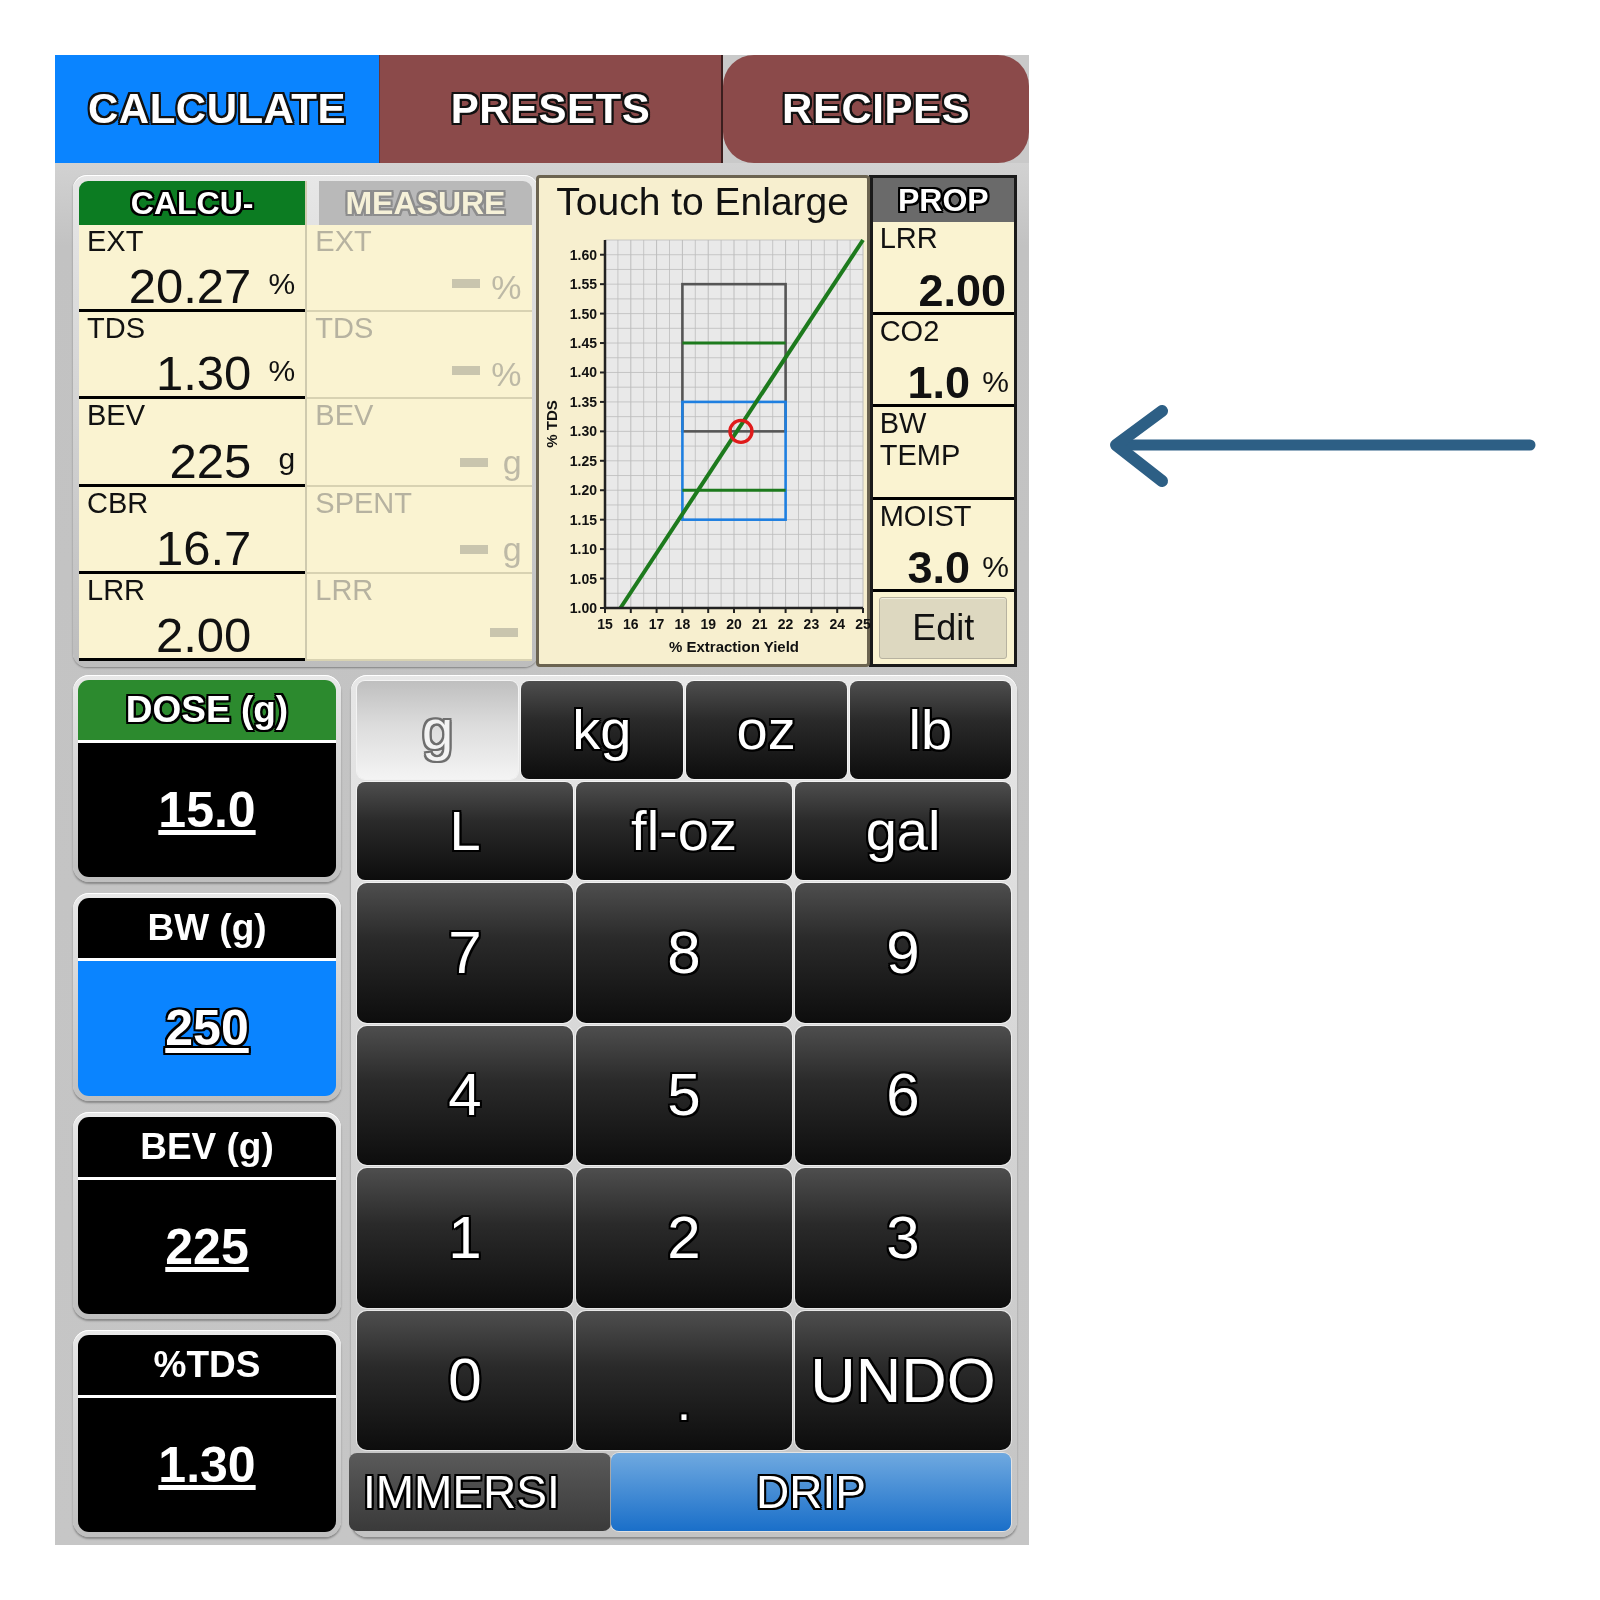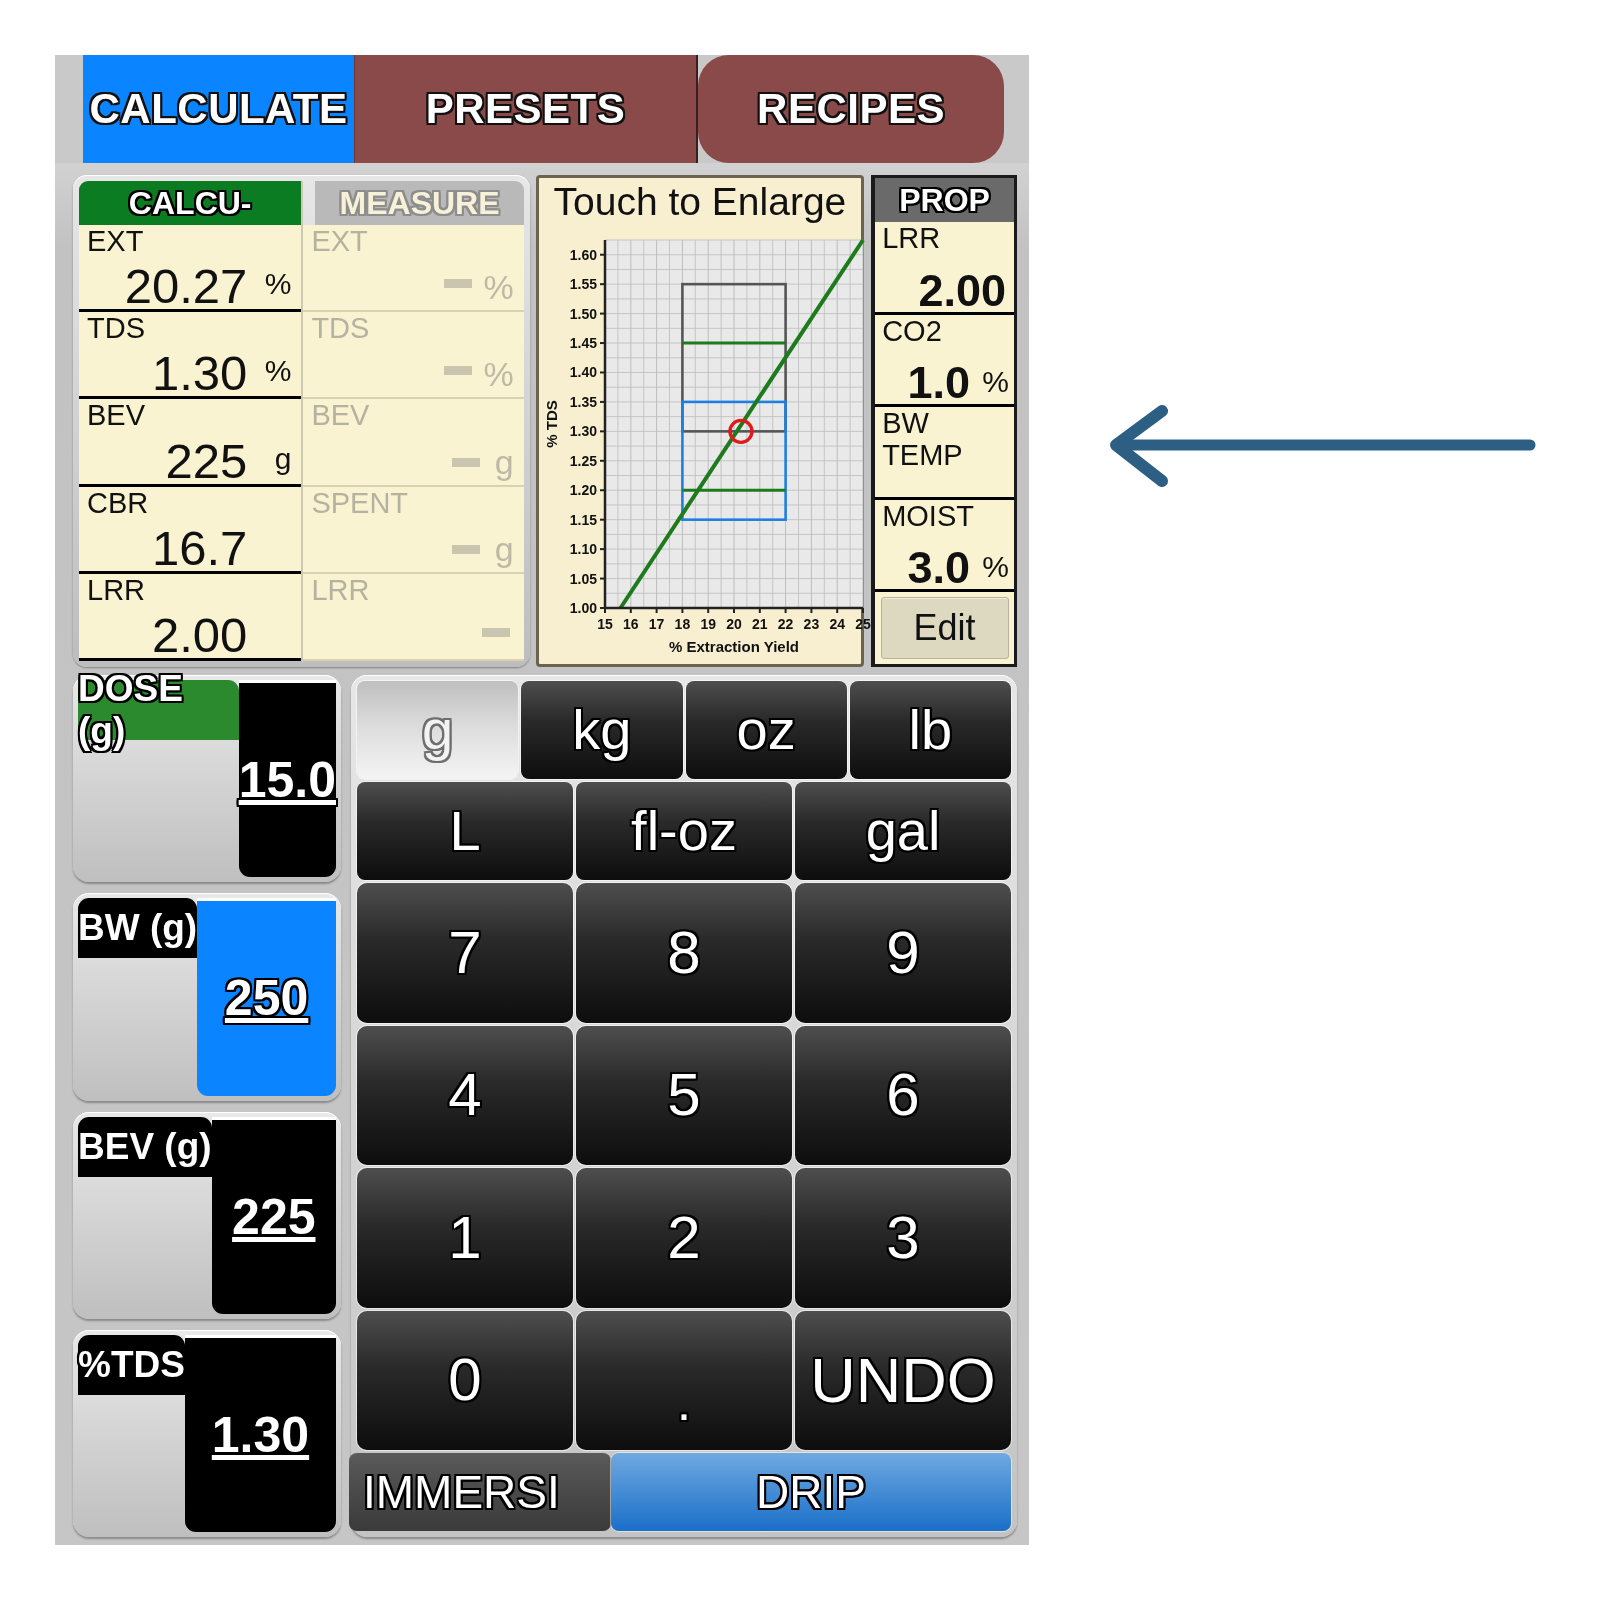--- a/index.html
+++ b/index.html
@@ -19,34 +19,34 @@
   .tabbar{display:flex;height:108px;width:100%;}
   .tab{
     display:flex;align-items:center;justify-content:center;
     color:#ffffff;font-weight:bold;font-size:42px;
     letter-spacing:0.5px;
     text-shadow:-2px -2px 0 #111,2px -2px 0 #111,-2px 2px 0 #111,2px 2px 0 #111,
                 0 -2px 0 #111,0 2px 0 #111,-2px 0 0 #111,2px 0 0 #111;
     background:#8b4a4a;border-right:2px solid #3b1e1e;box-sizing:border-box;
   }
   .tab.active{background:#0a84ff;border-right:1px solid #6a3636;}
-  .tab:nth-child(1){width:272px;margin-left:28px;}
+  .tab:nth-child(1){width:325px;}
   .tab:nth-child(2){width:343px;}
   .tab:nth-child(3){width:306px;border-right:none;border-radius:31px;}
 
   
   .body-area{
     position:absolute;left:0;top:108px;width:974px;height:1382px;
     background:linear-gradient(#d2d2d2,#c2c2c2 6%,#c6c6c6);
   }
 
   
   .info-row{
     position:absolute;left:18px;top:12px;width:944px;height:492px;
-    display:flex;gap:8px;
+    display:flex;gap:0;
   }
 
   .bezel{
     background:linear-gradient(#e7e7e7,#bdbdbd);
     border-radius:14px;
     box-shadow:inset 0 1px 0 #fff, 0 1px 2px rgba(0,0,0,.35);
     padding:6px;box-sizing:border-box;
   }
 
   
@@ -132,21 +132,21 @@
   .bottom{
     position:absolute;left:18px;top:512px;width:944px;height:862px;display:flex;gap:10px;
   }
 
   
   .stats{width:268px;display:flex;flex-direction:column;gap:11px;}
   .stat{
     flex:1 1 0;background:linear-gradient(#e9e9e9,#bfbfbf);border-radius:16px;
     padding:5px;box-sizing:border-box;
     box-shadow:inset 0 1px 0 #fff,0 2px 2px rgba(0,0,0,.3);
-    display:flex;flex-direction:row;
+    display:flex;flex-direction:column;
   }
   .stat-lbl{
     height:60px;border-radius:11px 11px 0 0;display:flex;align-items:center;justify-content:center;
     font-weight:bold;font-size:37px;color:#fff;
     text-shadow:-2px -2px 0 #000,2px -2px 0 #000,-2px 2px 0 #000,2px 2px 0 #000,
                 0 -2px 0 #000,0 2px 0 #000,-2px 0 0 #000,2px 0 0 #000;
   }
   .stat-lbl.green{background:#2c8a2e;}
   .stat-lbl.black{background:#000;}
   .stat-val{

